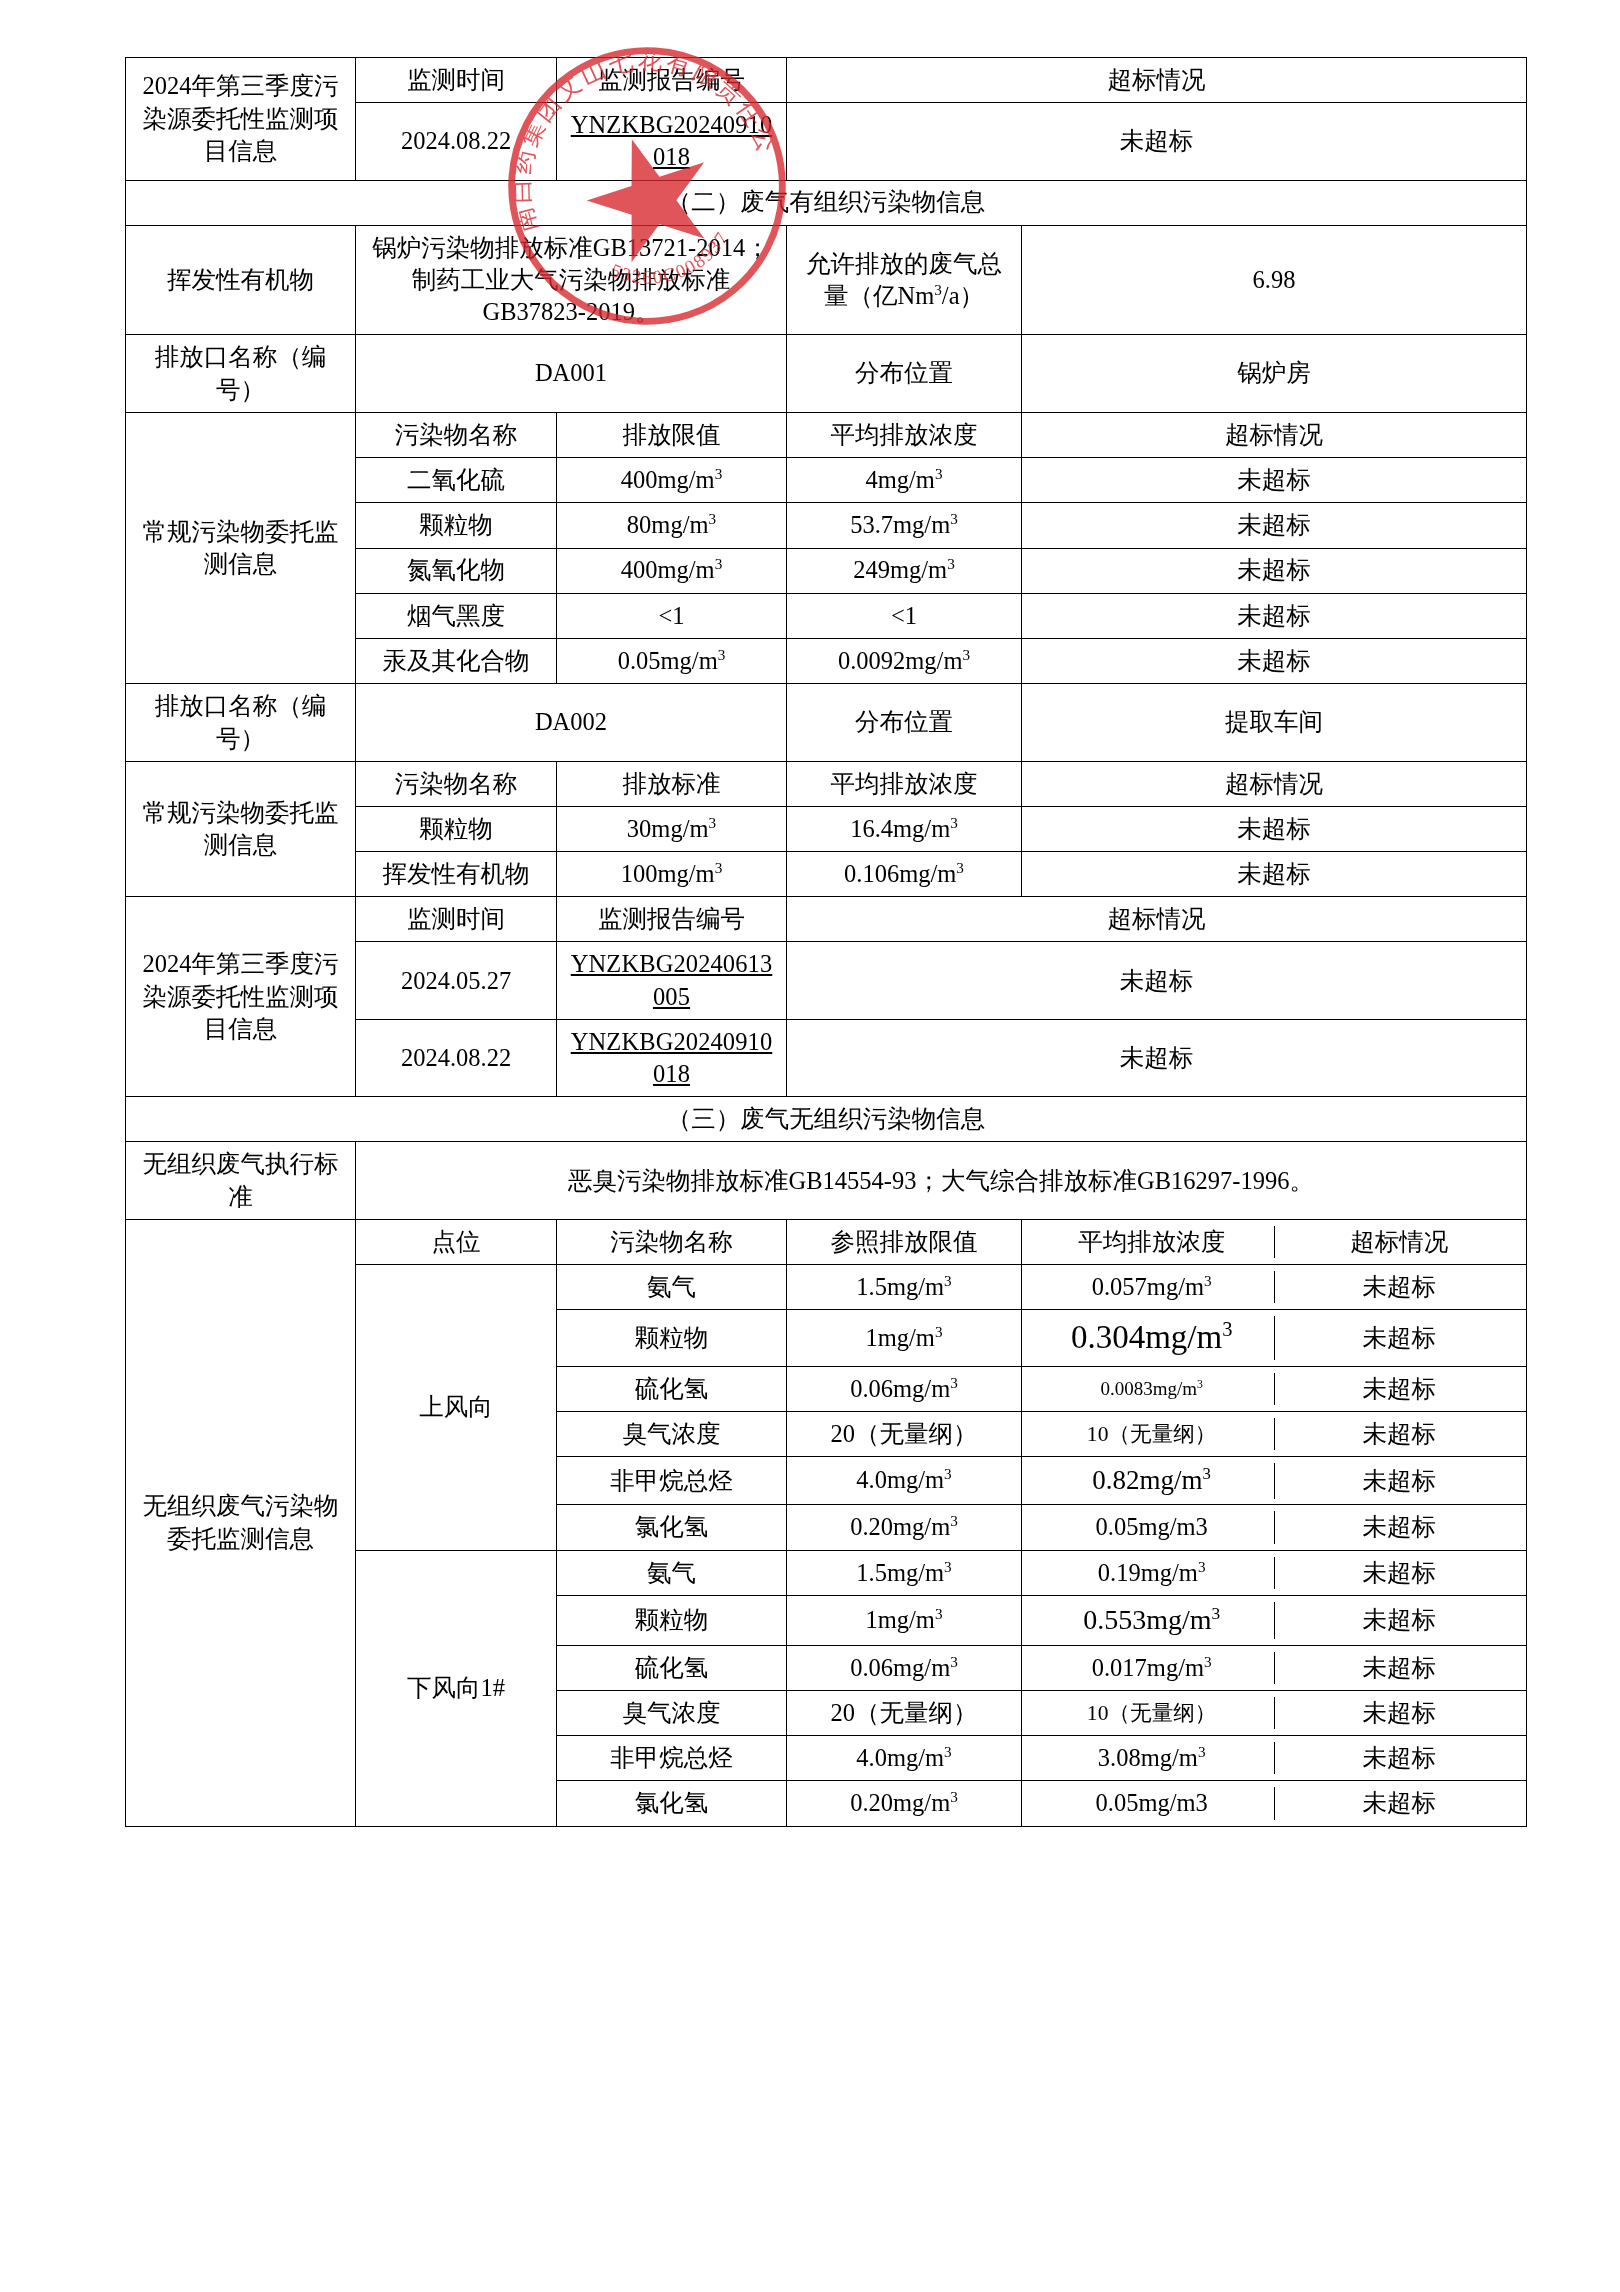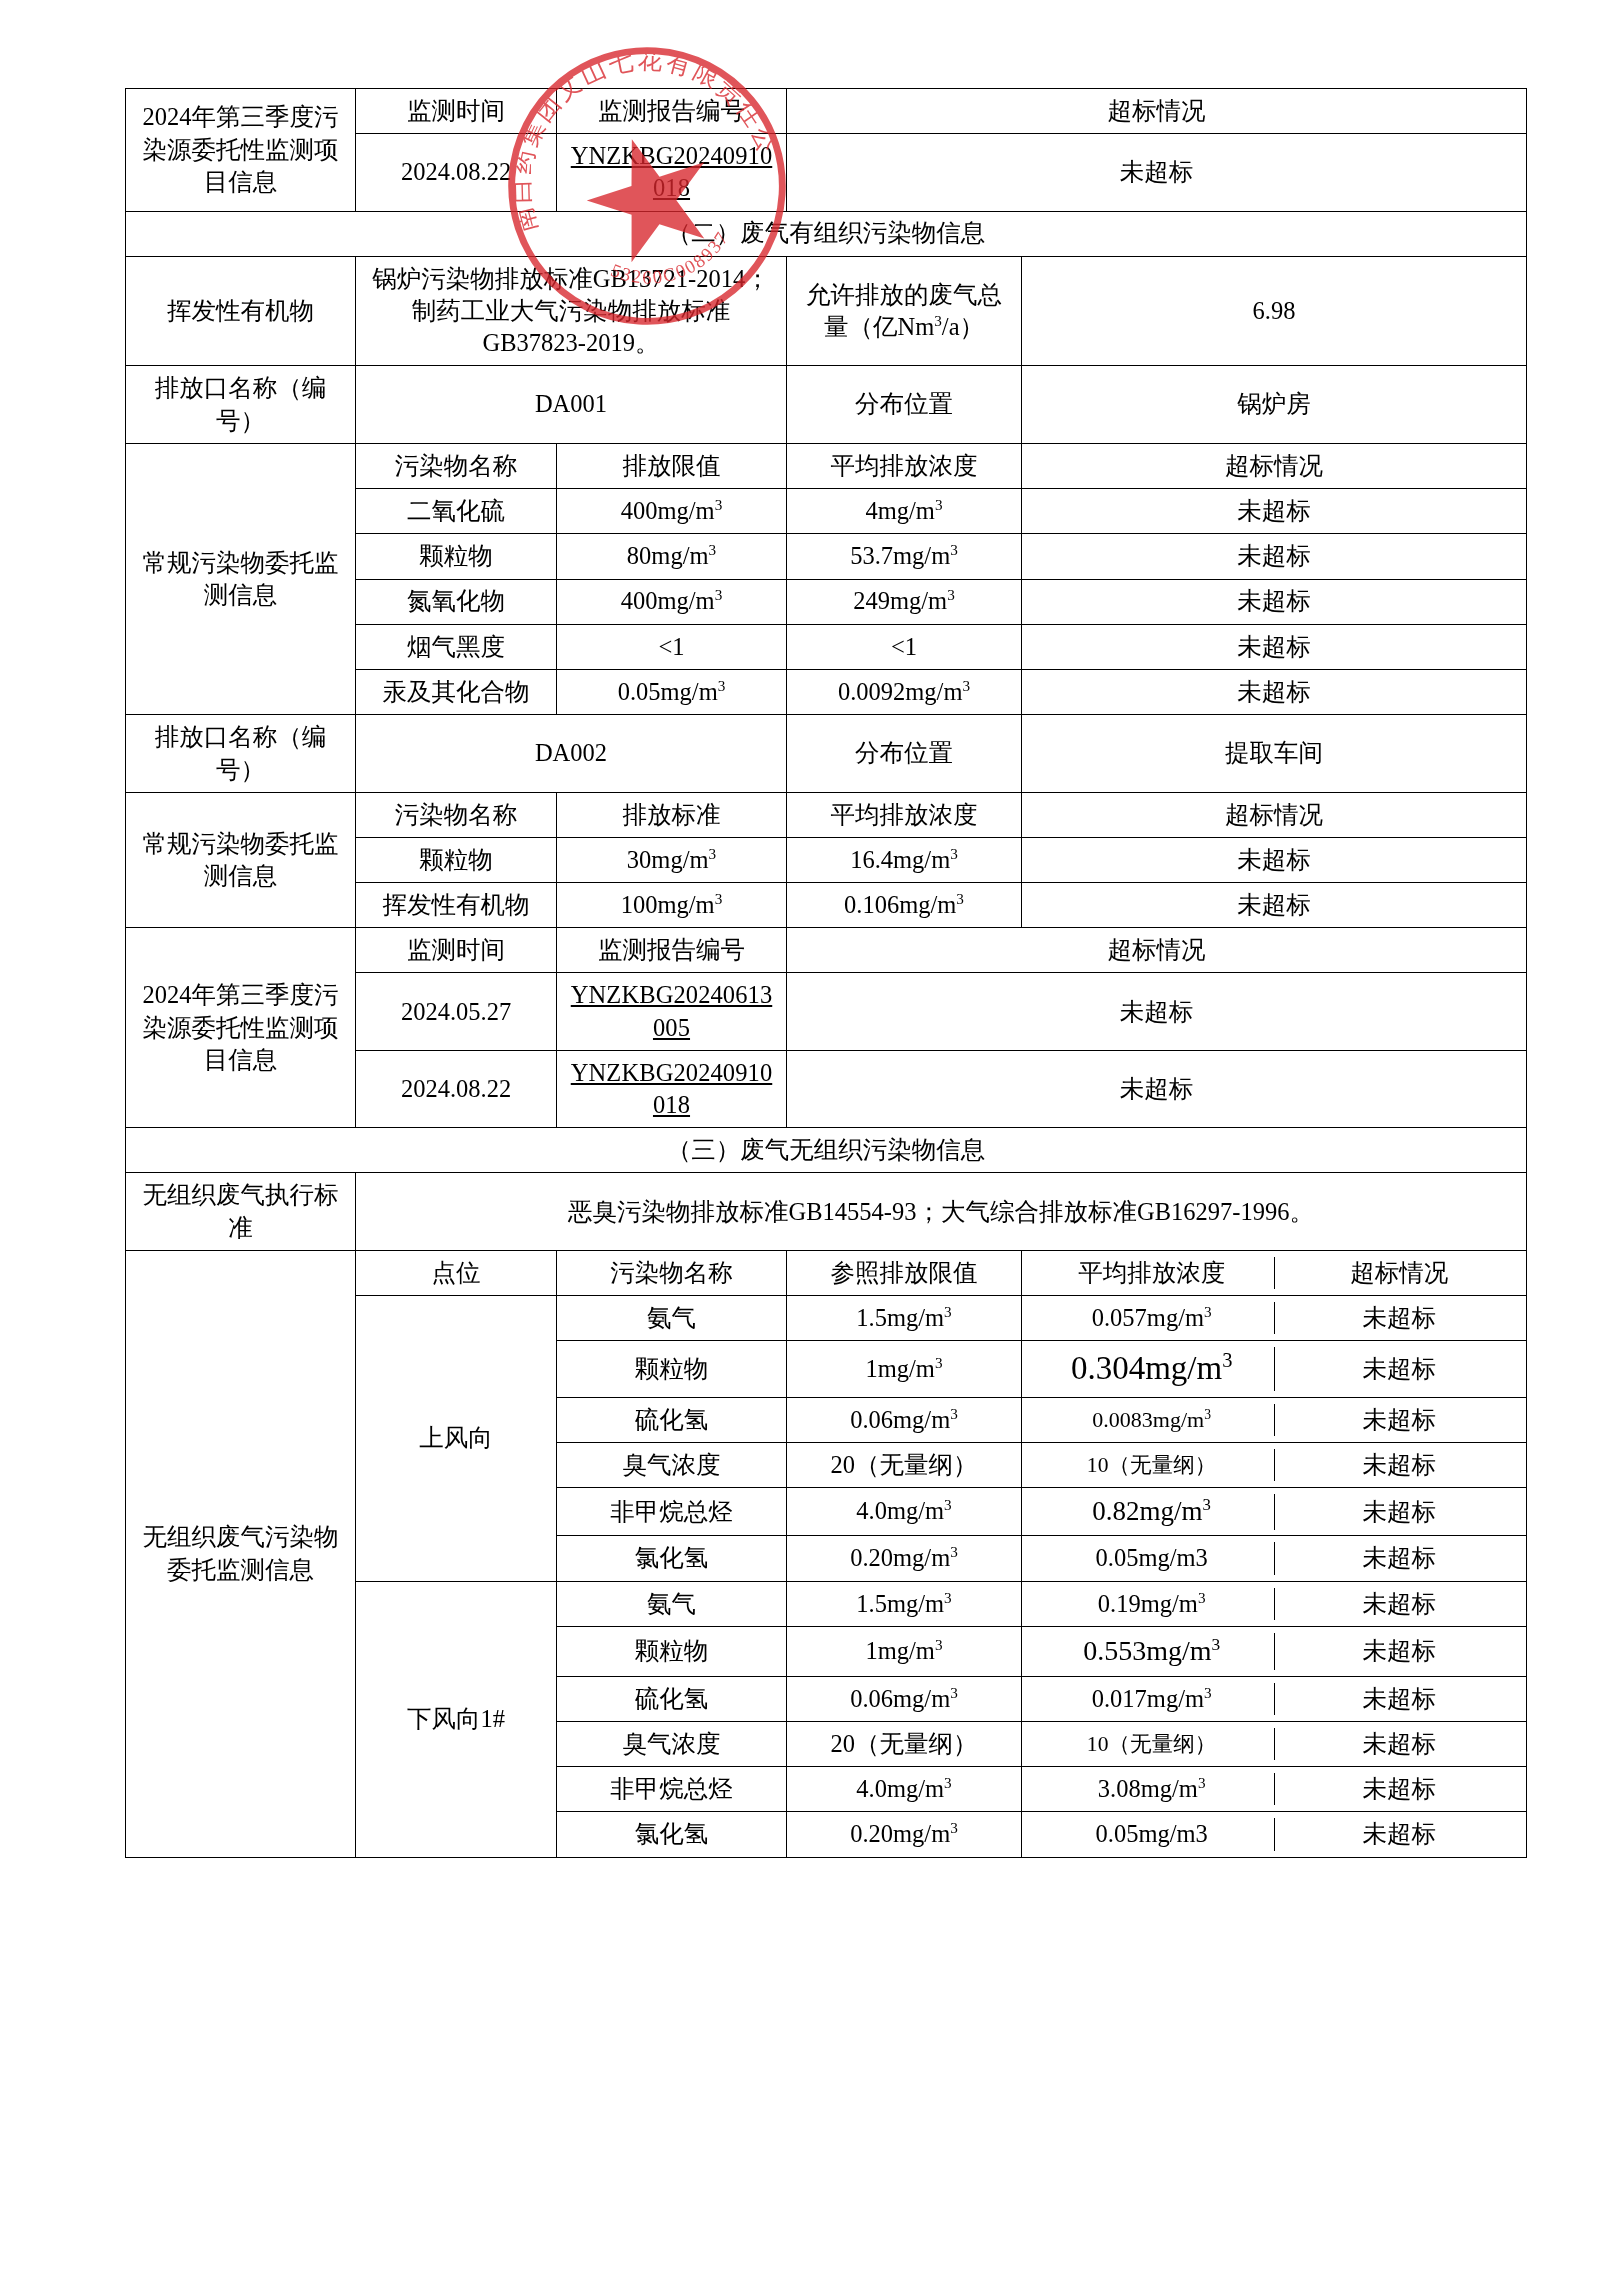--- a/index.html
+++ b/index.html
@@ -18,21 +18,20 @@
     position: relative;
     width: 1620px;
     height: 2293px;
     box-sizing: border-box;
     padding: 57px 94px 0 125px;
   }
   table.doc {
     border-collapse: collapse;
     width: 1402px;
     table-layout: fixed;
-    margin-top: 31px;
   }
   table.doc td {
     border: 1.6px solid #000;
     padding: 5.9px 7.8px;
     font-size: 24.5px;
     line-height: 1.32;
     text-align: center;
     vertical-align: middle;
     font-family: "Liberation Serif", "DejaVu Serif", serif;
     word-wrap: break-word;
@@ -248,21 +247,21 @@
             </table>
       </td>
     </tr>
     <tr>
       <td>硫化氢</td>
       <td><span>0.06mg/m</span><sup>3</sup></td>
       <td>
         <table style="border-collapse:collapse;width:100%;border:0">
           <tbody>
                 <tr>
-            <td style="border:0;width:50%;font-size:22px;padding:0"><span>0.0083mg/m</span><sup>3</sup></td>
+            <td style="border:0;width:50%;font-size:19px;padding:0"><span>0.0083mg/m</span><sup>3</sup></td>
             <td style="border:0;border-left:1.6px solid #000;width:50%;font-size:24.5px;padding:0 0 0 5.9px">未超标</td>
           </tr>
         </tbody>
             </table>
       </td>
     </tr>
     <tr>
       <td>臭气浓度</td>
       <td class="small"><span>20（无量纲）</span></td>
       <td>

